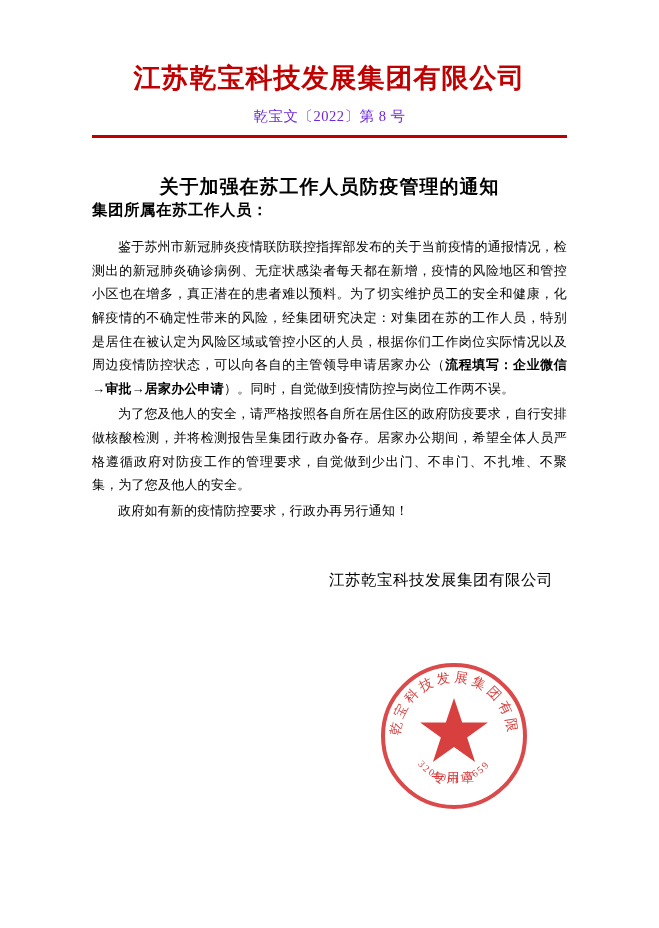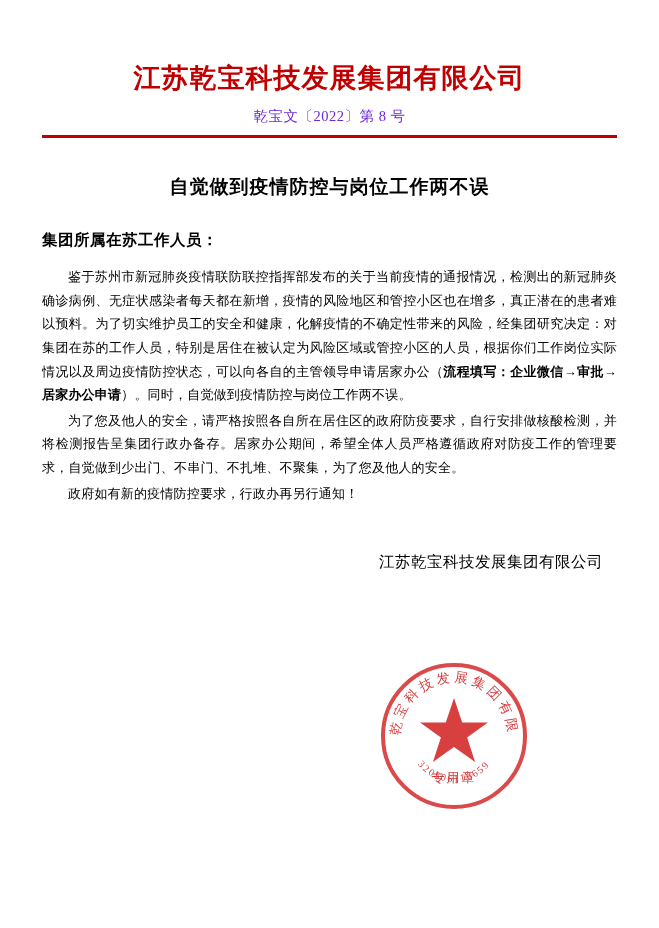--- a/index.html
+++ b/index.html
@@ -12,21 +12,21 @@
     background: #ffffff;
     font-family: "Liberation Serif", "DejaVu Serif", serif;
     color: #000000;
     overflow: hidden;
   }
   .page {
     position: relative;
     width: 659px;
     height: 928px;
     box-sizing: border-box;
-    padding: 0 42px;
+    padding: 0 92px;
   }
   .org-title {
     text-align: center;
     color: #c00000;
     font-weight: bold;
     font-size: 27px;
     letter-spacing: 1px;
     padding-top: 62px;
     line-height: 1.2;
     white-space: nowrap;
@@ -47,21 +47,20 @@
   .doc-title {
     text-align: center;
     font-weight: bold;
     font-size: 19px;
     letter-spacing: 1px;
     margin-top: 36px;
   }
   .salutation {
     font-weight: bold;
     font-size: 15.5px;
-    margin-top: 30px;
     letter-spacing: 0.5px;
   }
   .body-text {
     font-size: 13px;
     line-height: 1.82;
     text-align: justify;
     text-justify: inter-ideograph;
     margin-top: 14px;
     letter-spacing: 0.2px;
   }
@@ -102,21 +101,21 @@
 <body>
 
 <div class="page">
 
   <div class="org-title">江苏乾宝科技发展集团有限公司</div>
 
   <div class="doc-number">乾宝文〔2022〕第 8 号</div>
 
   <div class="red-rule"></div>
 
-  <div class="doc-title">自觉做到疫情防控与岗位工作两不误</div>
+  <div class="doc-title">关于加强在苏工作人员防疫管理的通知</div>
 
   <div class="salutation">集团所属在苏工作人员：</div>
 
   <div class="body-text" id="body-container">
       <p><span>鉴于苏州市新冠肺炎疫情联防联控指挥部发布的关于当前疫情的通报情况，检测出的新冠肺炎确诊病例、无症状感染者每天都在新增，疫情的风险地区和管控小区也在增多，真正潜在的患者难以预料。为了切实维护员工的安全和健康，化解疫情的不确定性带来的风险，经集团研究决定：对集团在苏的工作人员，特别是居住在被认定为风险区域或管控小区的人员，根据你们工作岗位实际情况以及周边疫情防控状态，可以向各自的主管领导申请居家办公（</span><span class="bold-inline">流程填写：企业微信→审批→居家办公申请</span><span>）。同时，自觉做到疫情防控与岗位工作两不误。</span></p>
       <p><span>为了您及他人的安全，请严格按照各自所在居住区的政府防疫要求，自行安排做核酸检测，并将检测报告呈集团行政办备存。居家办公期间，希望全体人员严格遵循政府对防疫工作的管理要求，自觉做到少出门、不串门、不扎堆、不聚集，为了您及他人的安全。</span></p>
       <p><span>政府如有新的疫情防控要求，行政办再另行通知！</span></p>
     </div>
 
   <div class="signature-block">

